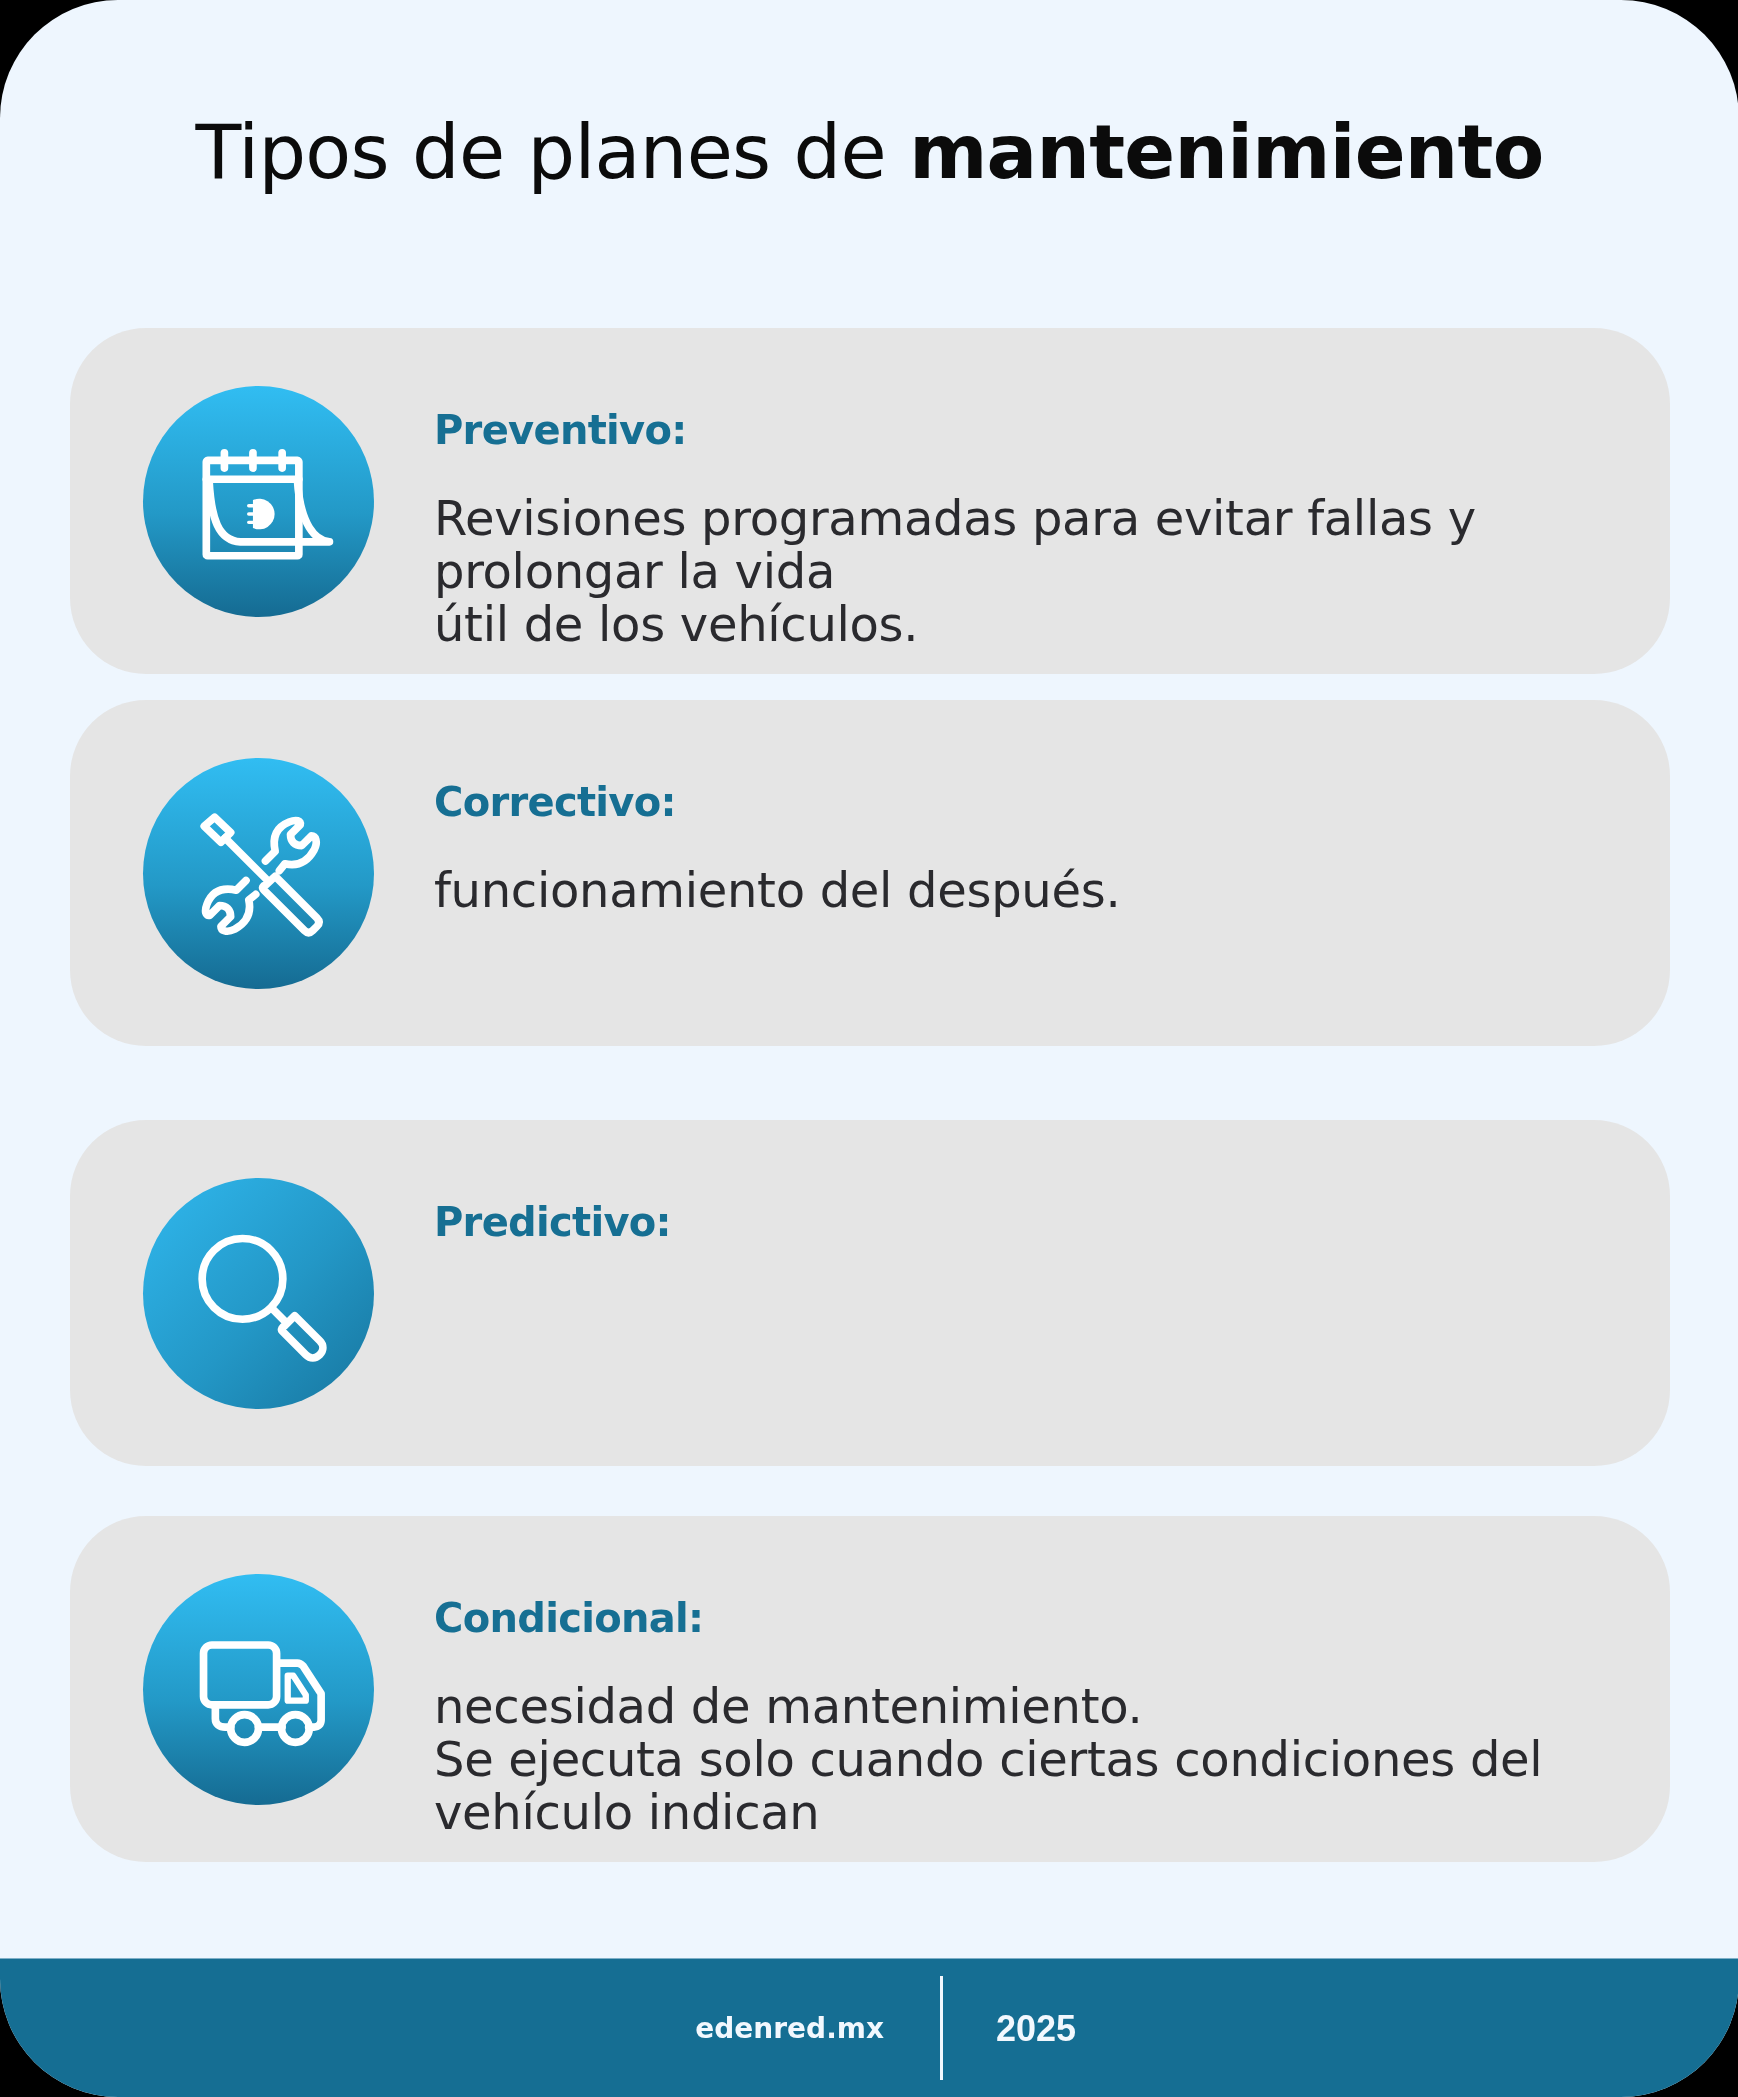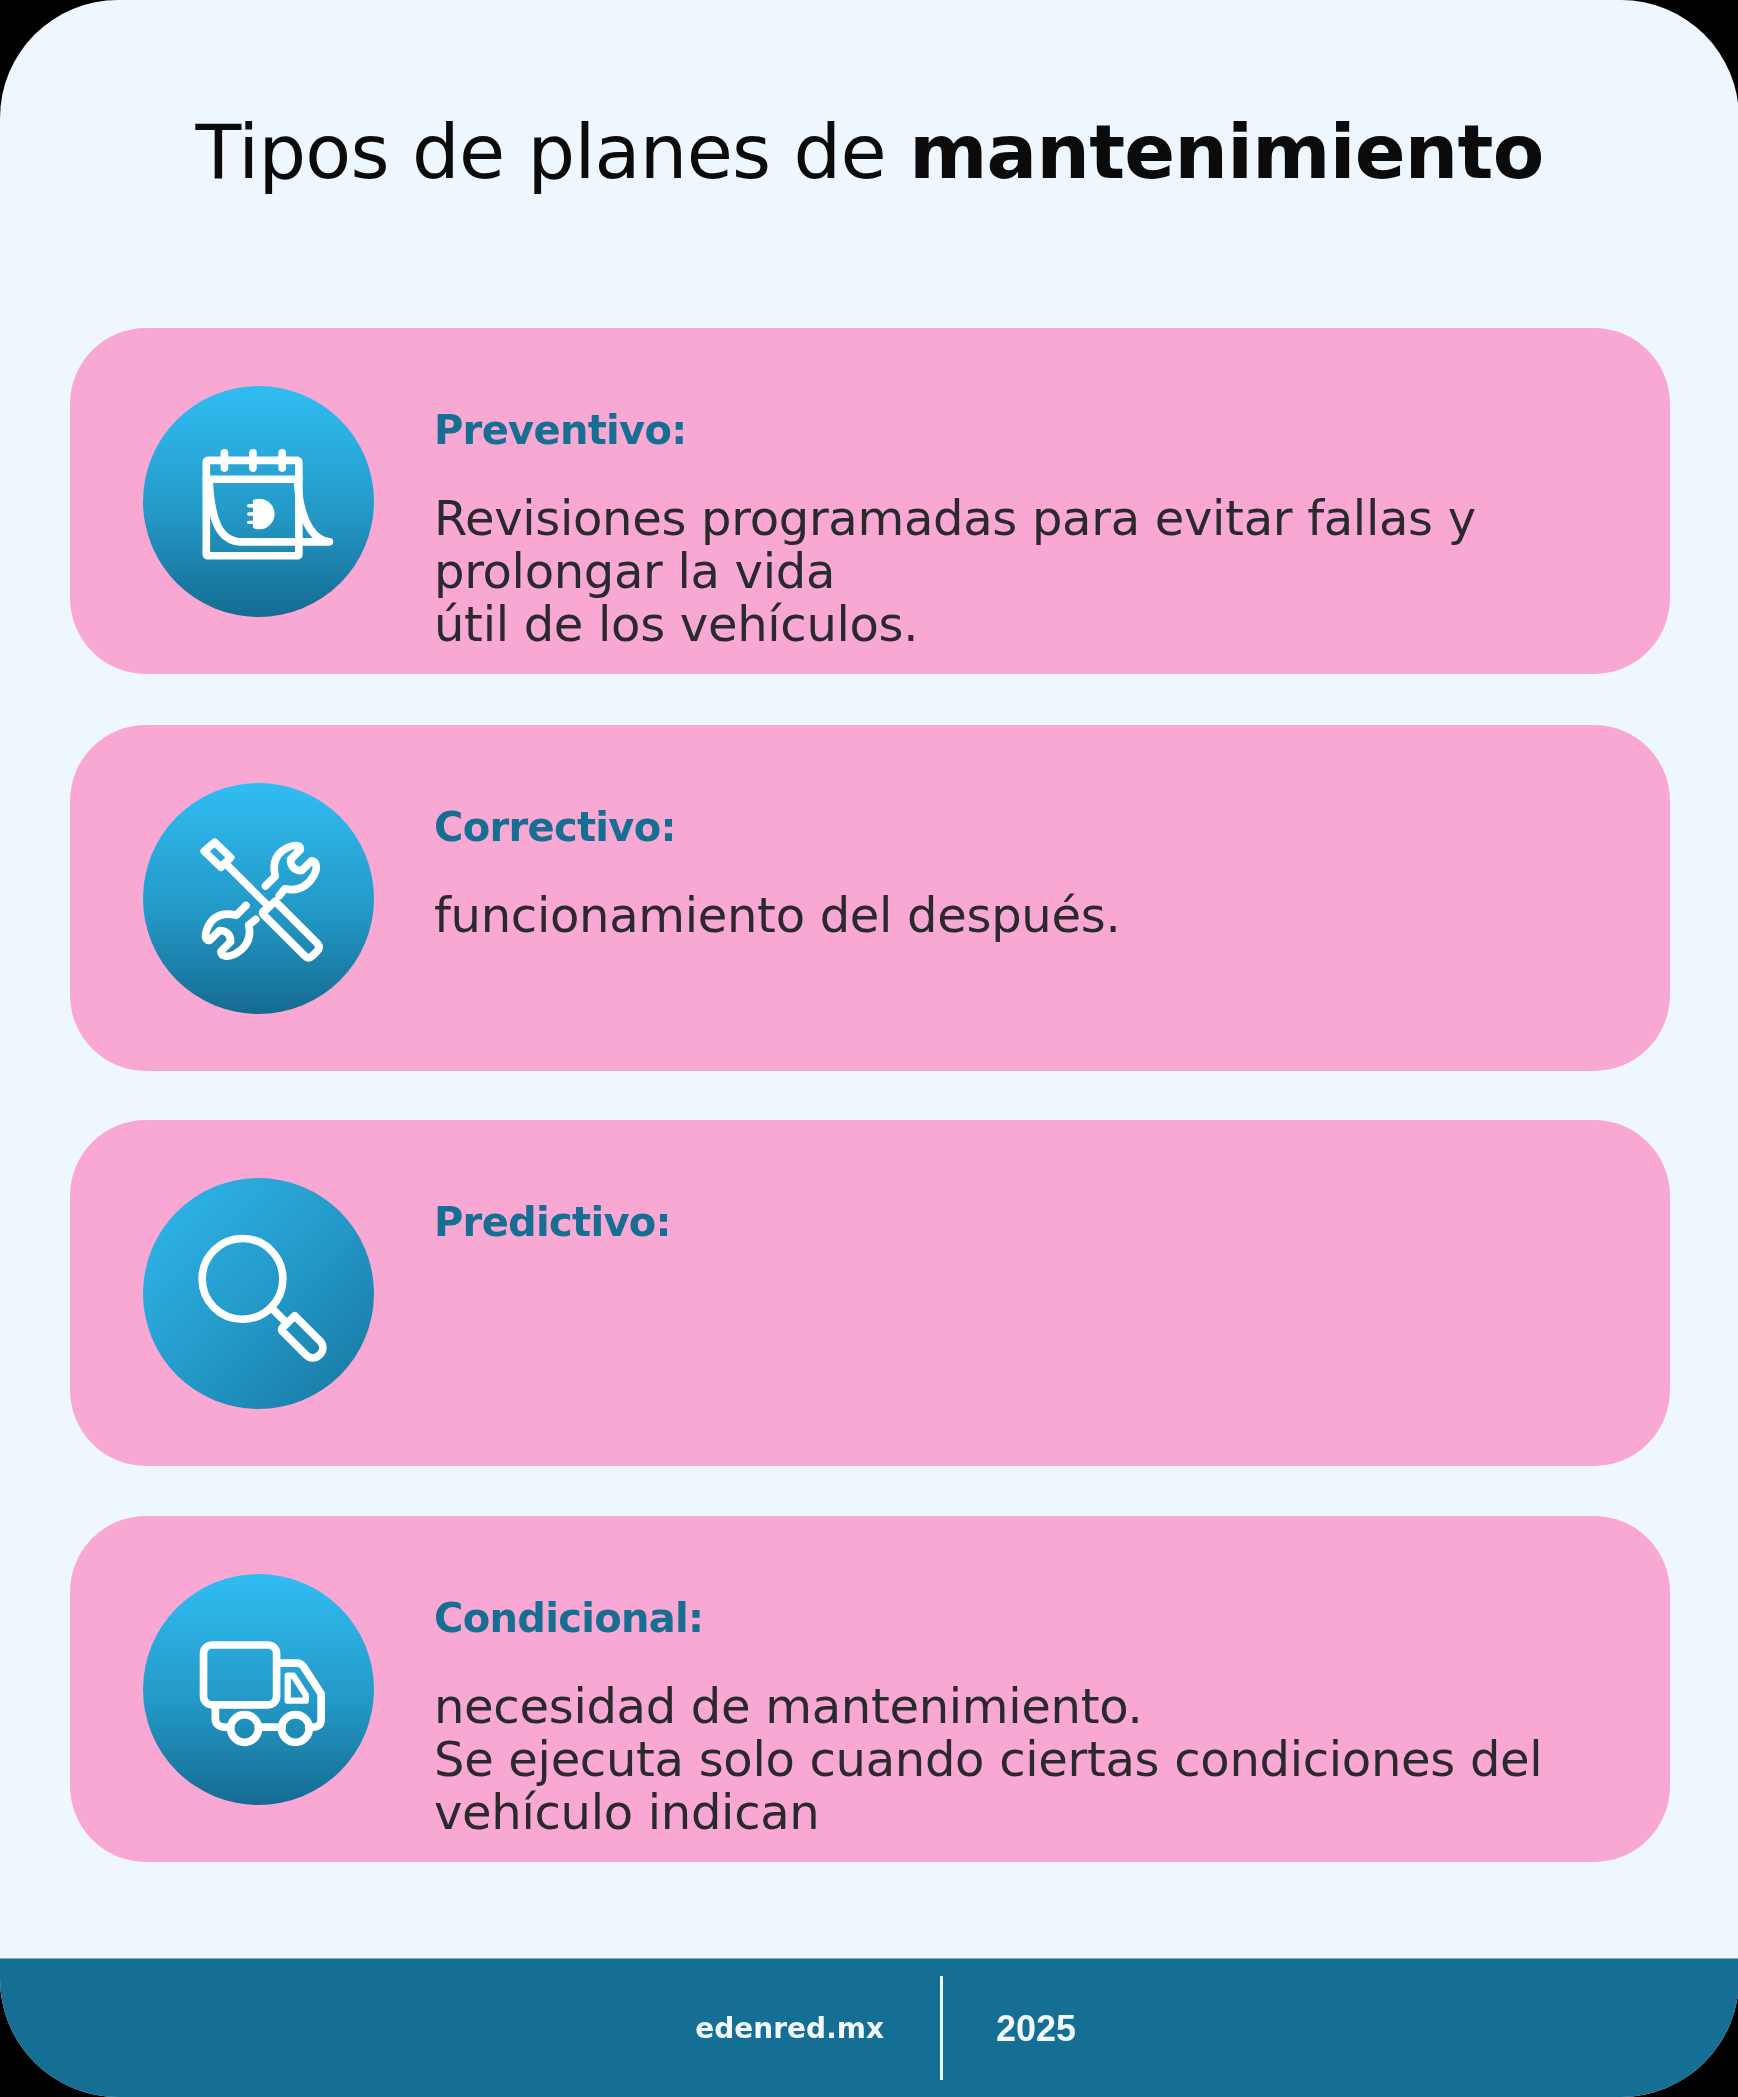--- a/index.html
+++ b/index.html
@@ -10,21 +10,21 @@
   }
   .title {
     position: absolute; left: 0; top: 115px; width: 1739px; text-align: center;
     font-family: "DejaVu Sans", sans-serif; font-size: 75px; color: #0b0b0b;
     letter-spacing: -0.7px; line-height: 1;
   }
   .title .light { font-weight: normal; }
   .title .bold { font-weight: bold; }
   .card {
     position: absolute; left: 70px; width: 1600px; height: 346px;
-    background: #f9a8d4; border-radius: 76px;
+    background: #e5e5e5; border-radius: 76px;
   }
   .circle {
     position: absolute; left: 73px; top: 58px; width: 231px; height: 231px;
     border-radius: 50%;
     background: linear-gradient(180deg, #31BDF2 0%, #2399C7 55%, #156B92 100%);
   }
   .circle.diag { background: linear-gradient(135deg, #30B8EE 0%, #2397C6 55%, #17759E 100%); }
   .circle svg { position: absolute; left: 0; top: 0; width: 231px; height: 231px; }
   .card-heading {
     position: absolute; left: 364px; top: 82px;
@@ -76,21 +76,21 @@
         <line x1="152" y1="196" x2="160" y2="196" stroke-width="5"></line>
       </svg>
     </div>
     <div class="card-heading">Preventivo:</div>
     <div class="card-body">
       <div>Revisiones programadas para evitar fallas y prolongar la vida</div>
       <div>útil de los vehículos.</div>
     </div>
   </div>
 
-  <div class="card" style="top:725px;">
+  <div class="card" style="top:700px;">
     <div class="circle">
       <svg viewBox="0 0 332 332" fill="none" stroke="#FFFFFF" stroke-width="11" stroke-linecap="round" stroke-linejoin="round">
 
         <path d="M88 98 L103 85 L126 107 L112 121 Z"></path>
         <line x1="118" y1="115" x2="180" y2="177"></line>
         <path d="M177 182 L190 170 L250 230 C 254 234, 254 238, 250 242 L 244 248 C 240 252, 236 252, 232 248 L 174 190 C 170 186, 172 184, 177 182 Z"></path>
 
         <path d="M176 148 L190 134 C 186 116, 190 100, 210 92 C 220 88, 228 90, 226 96 L 212 110 C 212 120, 218 126, 228 126 L 242 112 C 248 112, 252 120, 246 132 C 236 150, 222 156, 204 152 L 196 162"></path>
 
         <path d="M148 176 L 134 190 C 116 186, 100 190, 92 210 C 88 220, 90 228, 96 226 L 110 212 C 120 212, 126 218, 126 228 L 112 242 C 112 248, 120 252, 132 246 C 150 236, 156 222, 152 204 L 162 196"></path>

